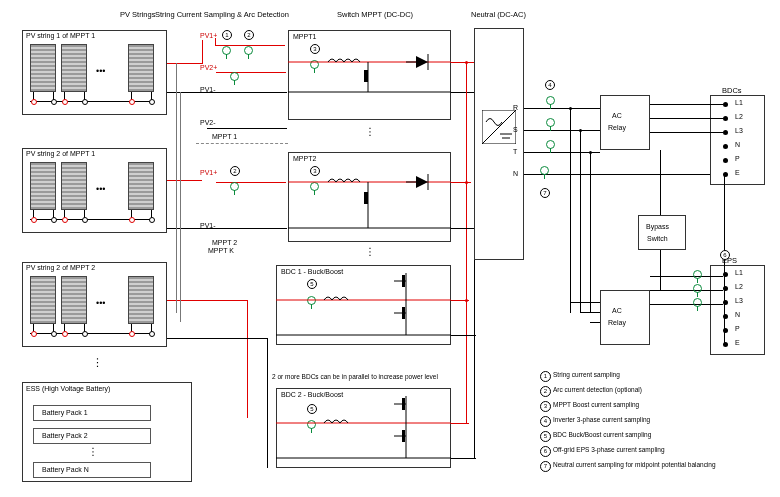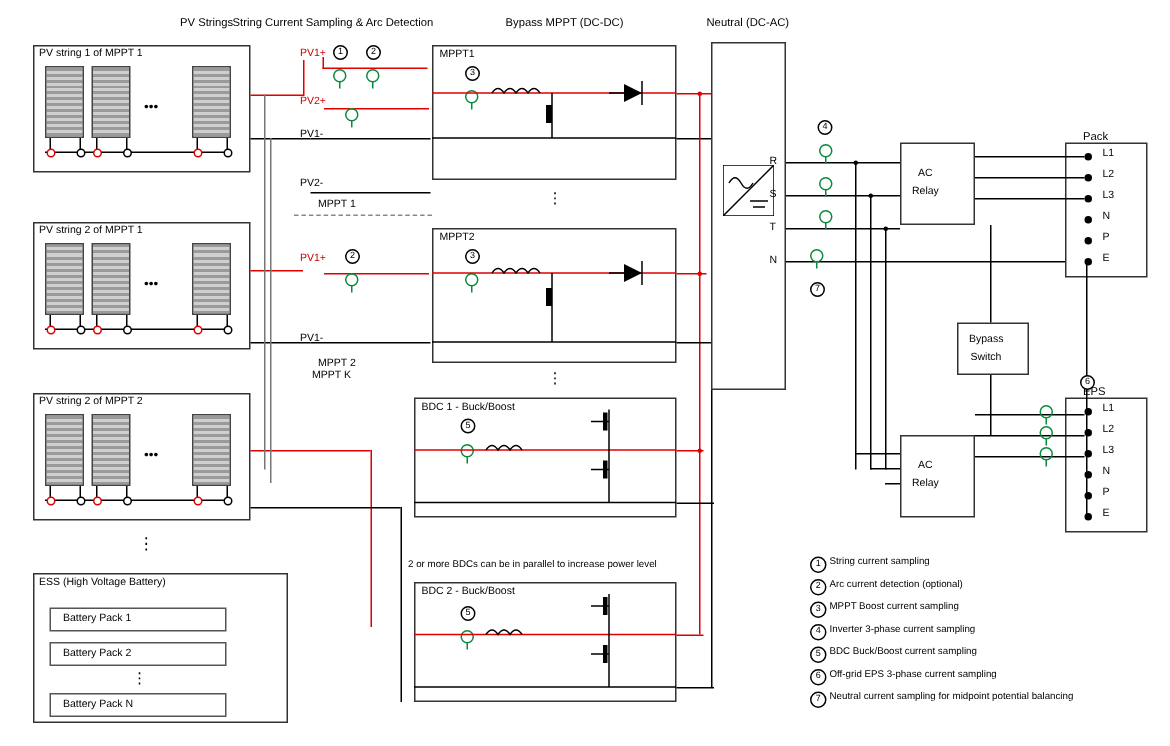--- a/index.html
+++ b/index.html
@@ -33,23 +33,23 @@
   .title{position:absolute;font-size:7.5px;color:#000;white-space:nowrap;}
   .gridterm{position:absolute;width:5px;height:5px;background:#000;border-radius:50%;}
 </style>
 </head>
 <body>
 
 <div id="root">
 
   <div class="title" style="left:72px;top:10px;padding-left:48px;">PV Strings</div>
   <div class="title" style="left:155px;top:10px;">String Current Sampling &amp; Arc Detection</div>
-  <div class="title" style="left:337px;top:10px;">Bypass MPPT (DC-DC)</div>
+  <div class="title" style="left:337px;top:10px;">Switch MPPT (DC-DC)</div>
   <div class="title" style="left:471px;top:10px;">Neutral (DC-AC)</div>
-  <div class="title" style="left:722px;top:86px;">Pack</div>
+  <div class="title" style="left:722px;top:86px;">BDCs</div>
   <div class="title" style="left:722px;top:256px;">EPS</div>
 
   <div class="box" style="left:22px;top:30px;width:145px;height:85px;"></div>
   <div class="lbl" style="left:26px;top:32px;">PV string 1 of MPPT 1</div>
   <div class="panel" style="left:30px;top:44px;width:26px;height:48px;"></div>
   <div class="panel" style="left:61px;top:44px;width:26px;height:48px;"></div>
   <div class="panel" style="left:128px;top:44px;width:26px;height:48px;"></div>
   <div class="lbl" style="left:96px;top:66px;font-size:9px;">•••</div>
   <div class="hline" style="left:30px;top:101px;width:124px;"></div>
   <div class="vline" style="left:33px;top:92px;height:9px;"></div>

